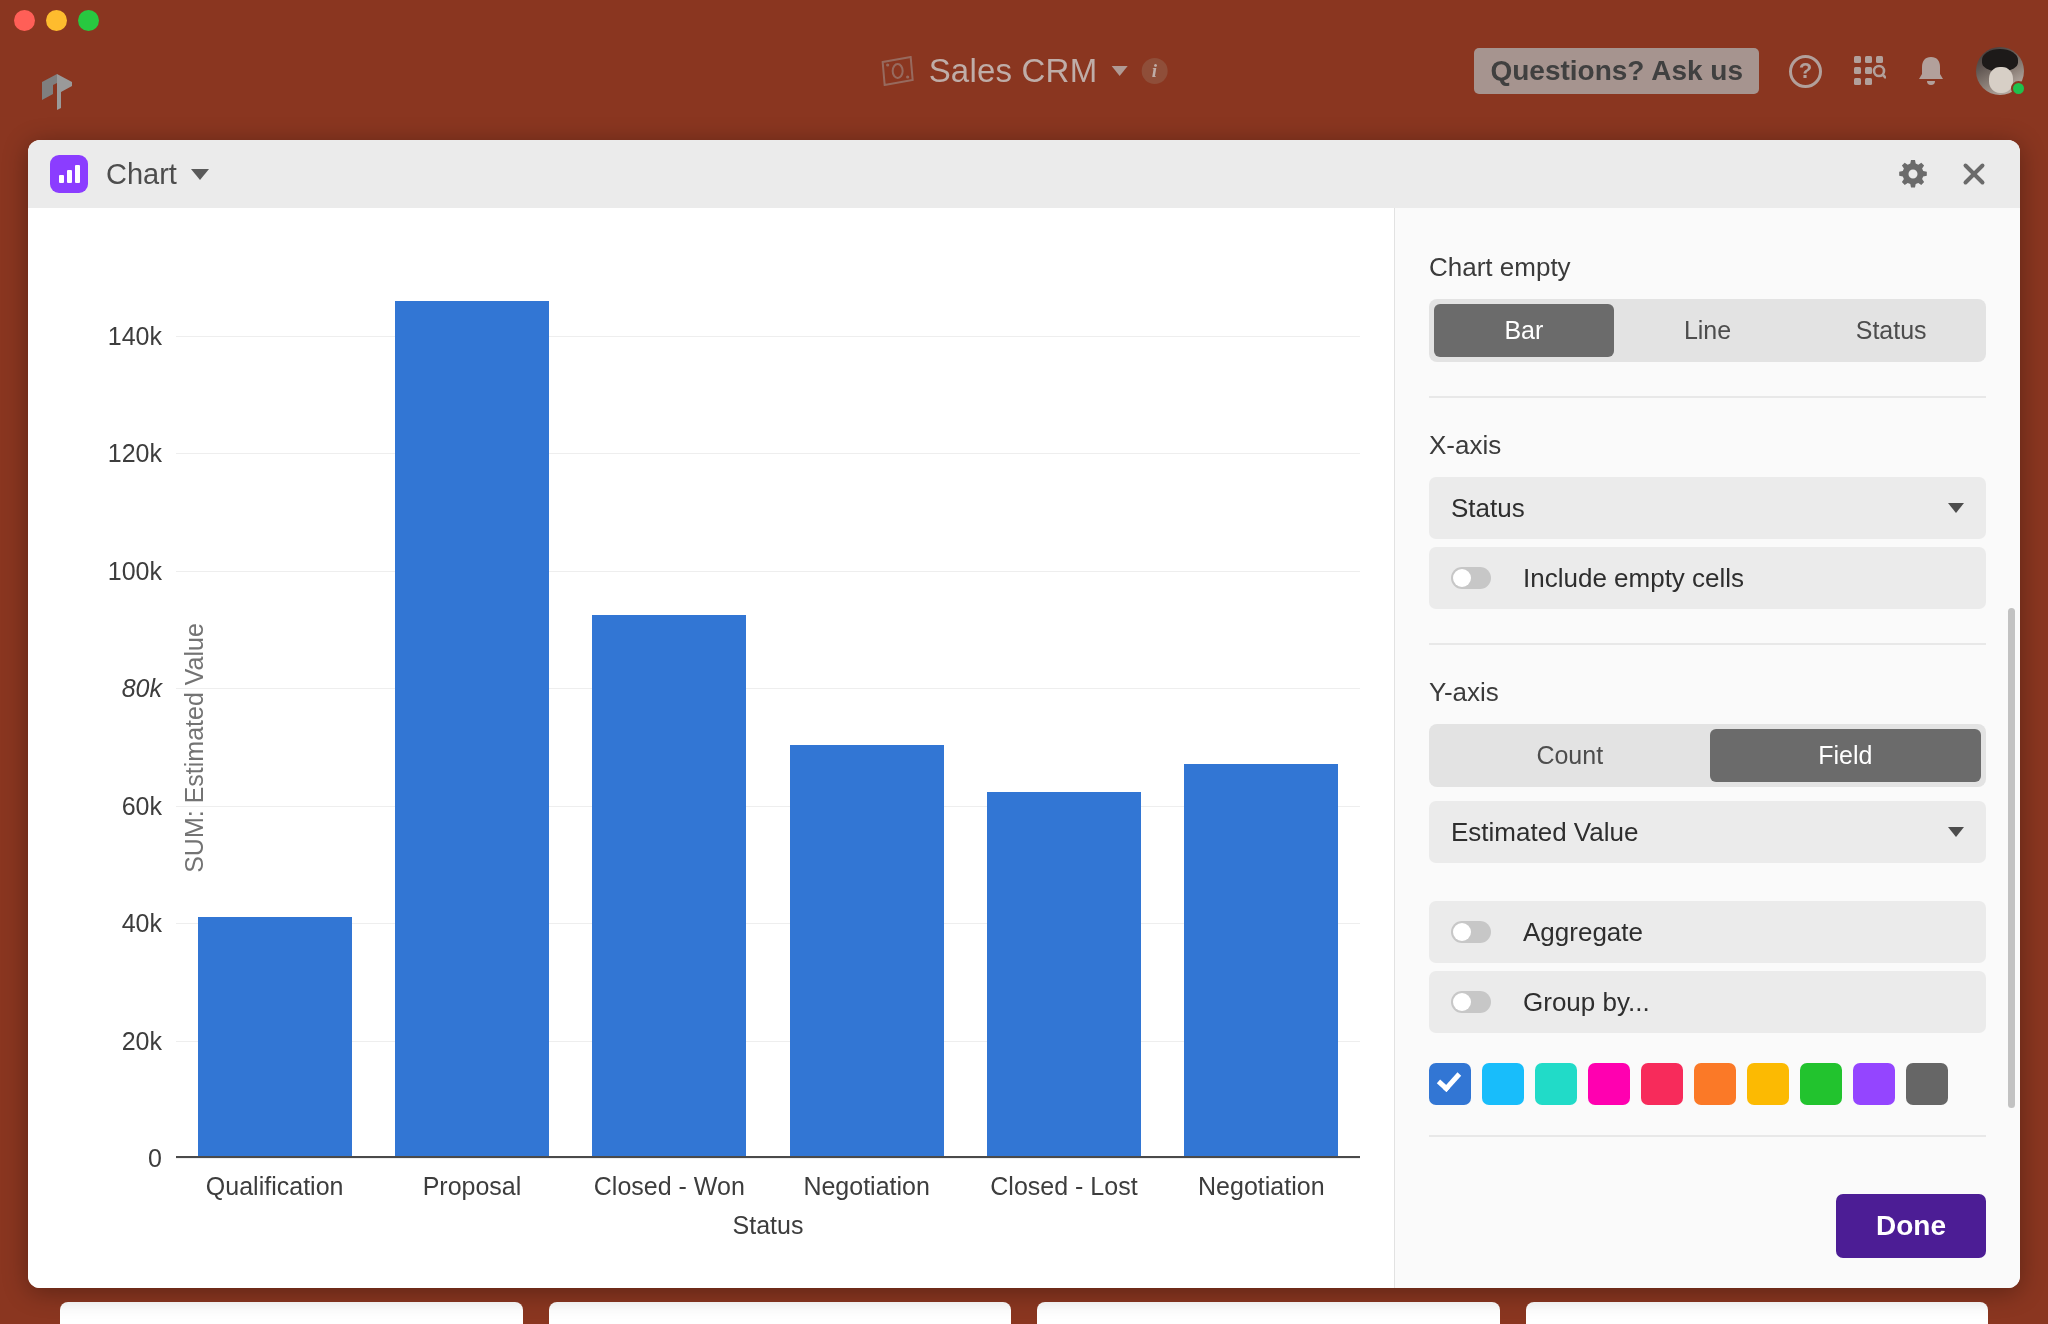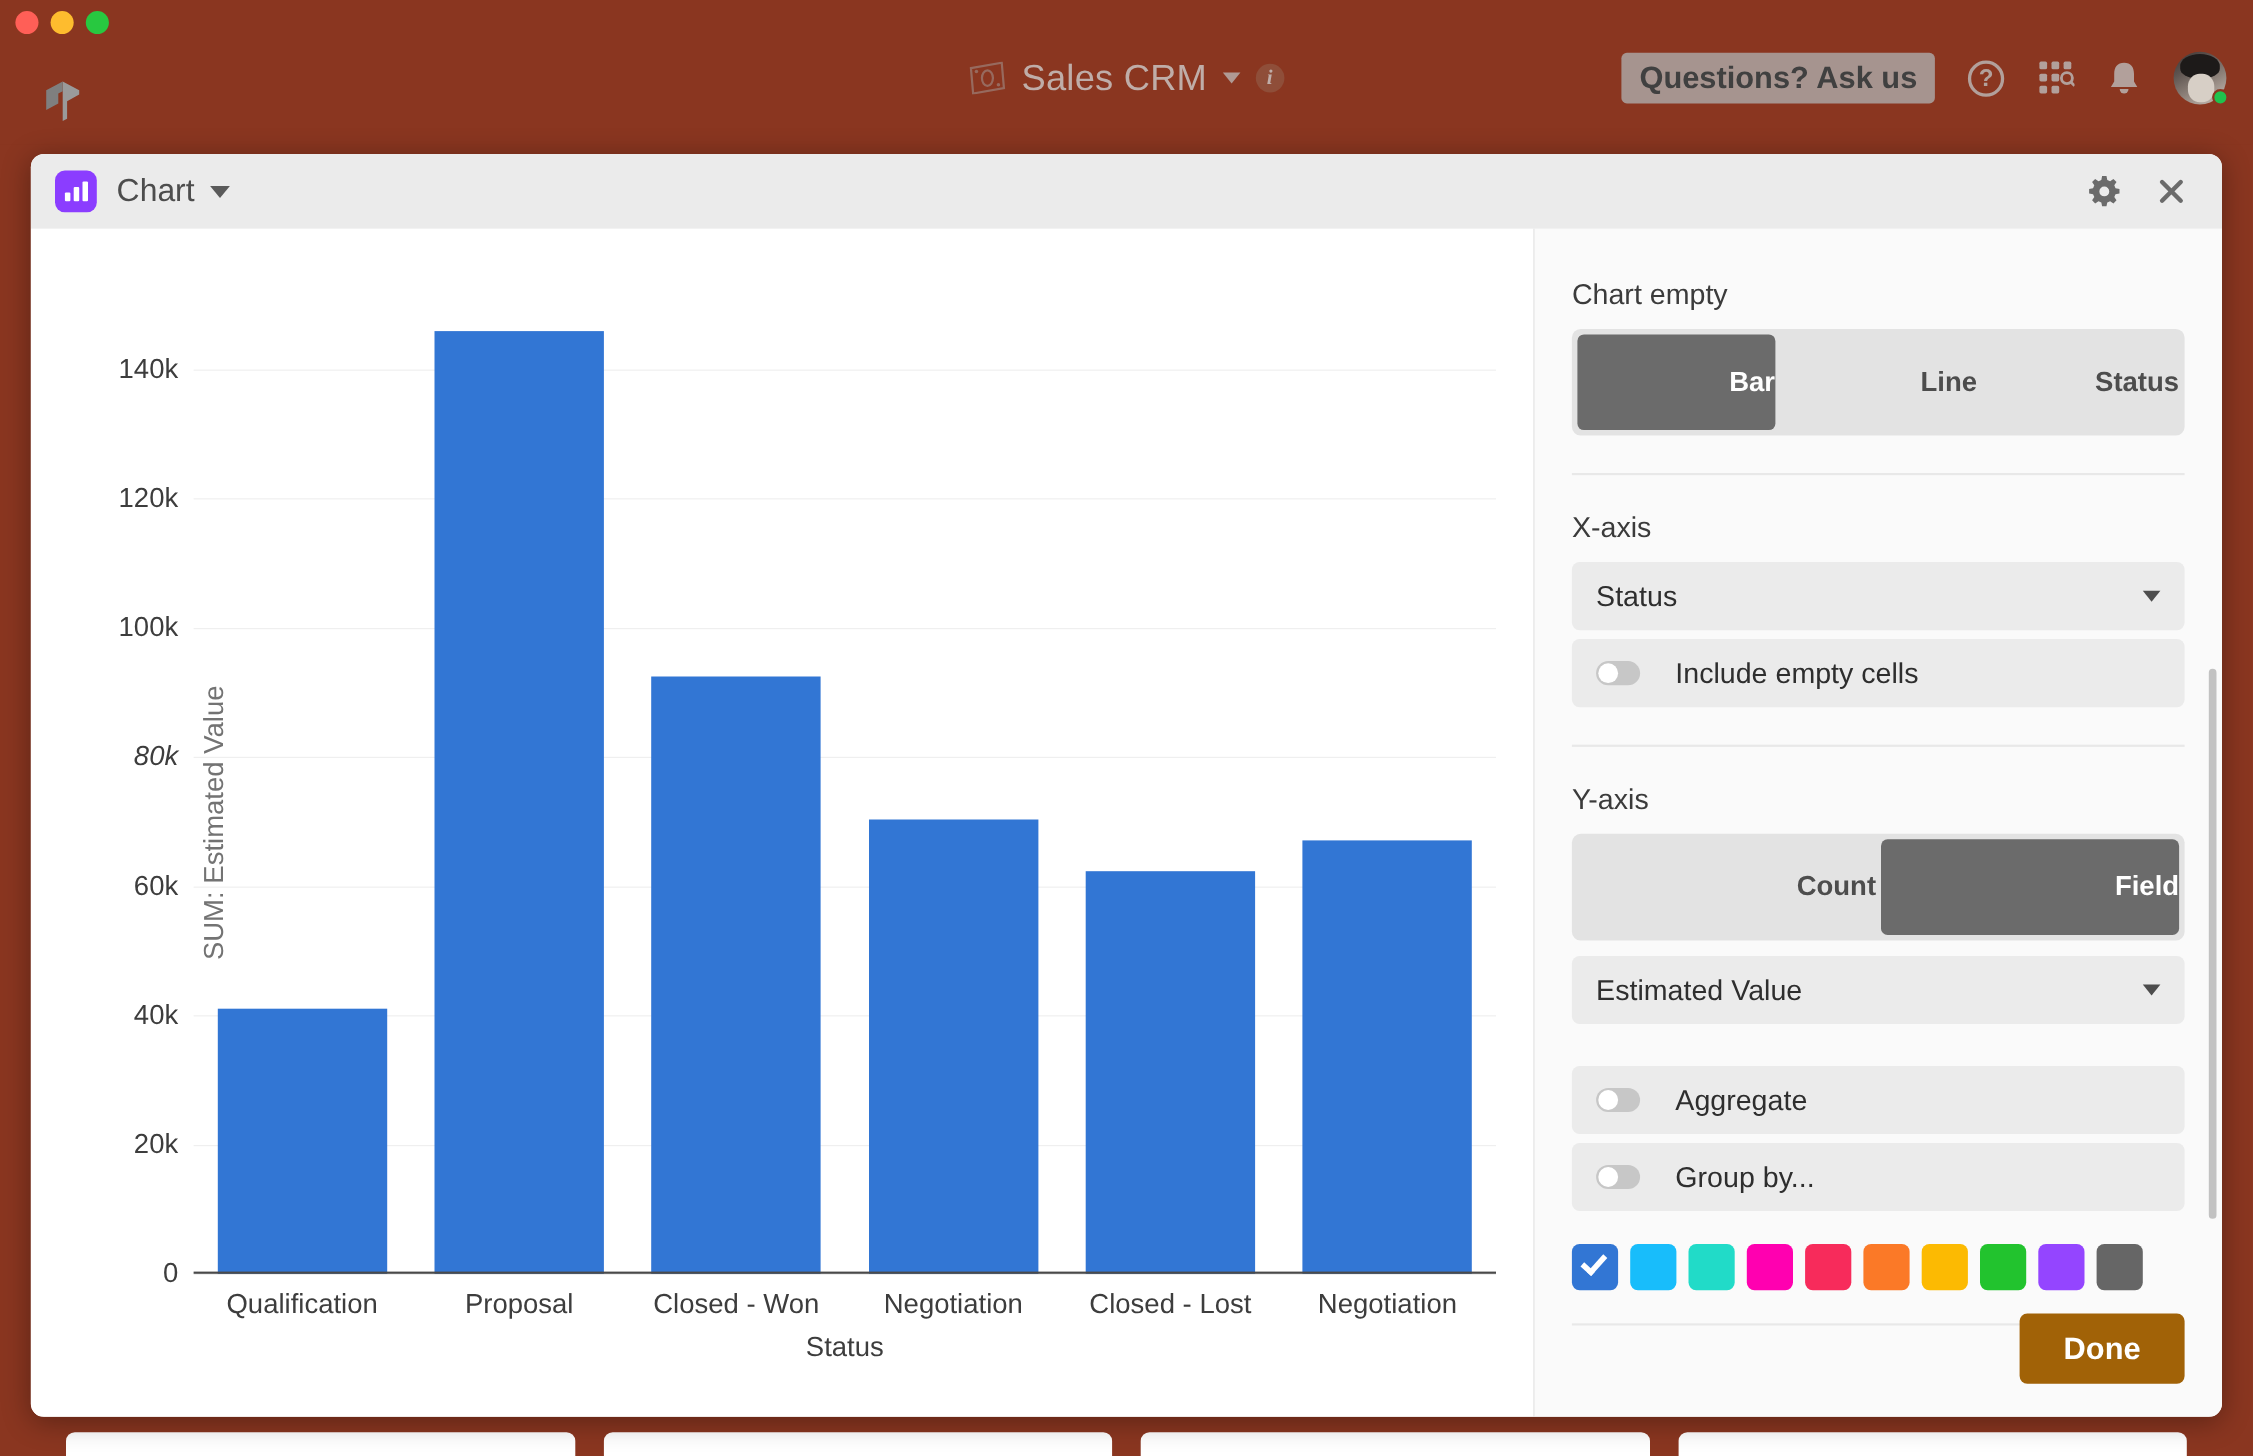--- a/index.html
+++ b/index.html
@@ -215,23 +215,23 @@
   }
   .sec-label {
     font-size: 26px; color: #3b3b3b;
     margin-bottom: 16px;
   }
   .segmented {
     display: flex; background: #e3e3e3;
     border-radius: 8px; padding: 5px; gap: 4px;
   }
   .seg {
-    flex: 1; text-align: right;
+    flex: 1; text-align: center;
     font-size: 25px; color: #4d4d4d;
-    padding: 29px 0; border-radius: 6px; font-weight: bold;
+    padding: 12px 0; border-radius: 6px;
   }
   .seg.active { background: #6b6b6b; color: #fff; }
   .divider {
     height: 2px; background: #e8e8e8;
     margin: 34px 0 32px 0;
   }
   .select {
     background: #ebebeb; border-radius: 7px;
     height: 62px; display: flex; align-items: center;
     padding: 0 22px; font-size: 26px; color: #2e2e2e;
@@ -273,21 +273,21 @@
     width: 22px; height: 13px;
     border-left: 5px solid #fff; border-bottom: 5px solid #fff;
     transform: rotate(-48deg);
   }
   .footer-divider {
     height: 2px; background: #e8e8e8;
     margin-top: 30px;
   }
   .done-btn {
     position: absolute; right: 34px; bottom: 30px;
-    background: #a16207; color: #fff;
+    background: #4c1d95; color: #fff;
     font-size: 28px; font-weight: bold;
     padding: 16px 40px; border-radius: 7px;
     border: none;
   }
   .panel-scrollbar {
     position: absolute; right: 5px; top: 400px;
     width: 7px; height: 500px; border-radius: 4px;
     background: #c2c2c2;
   }
 

